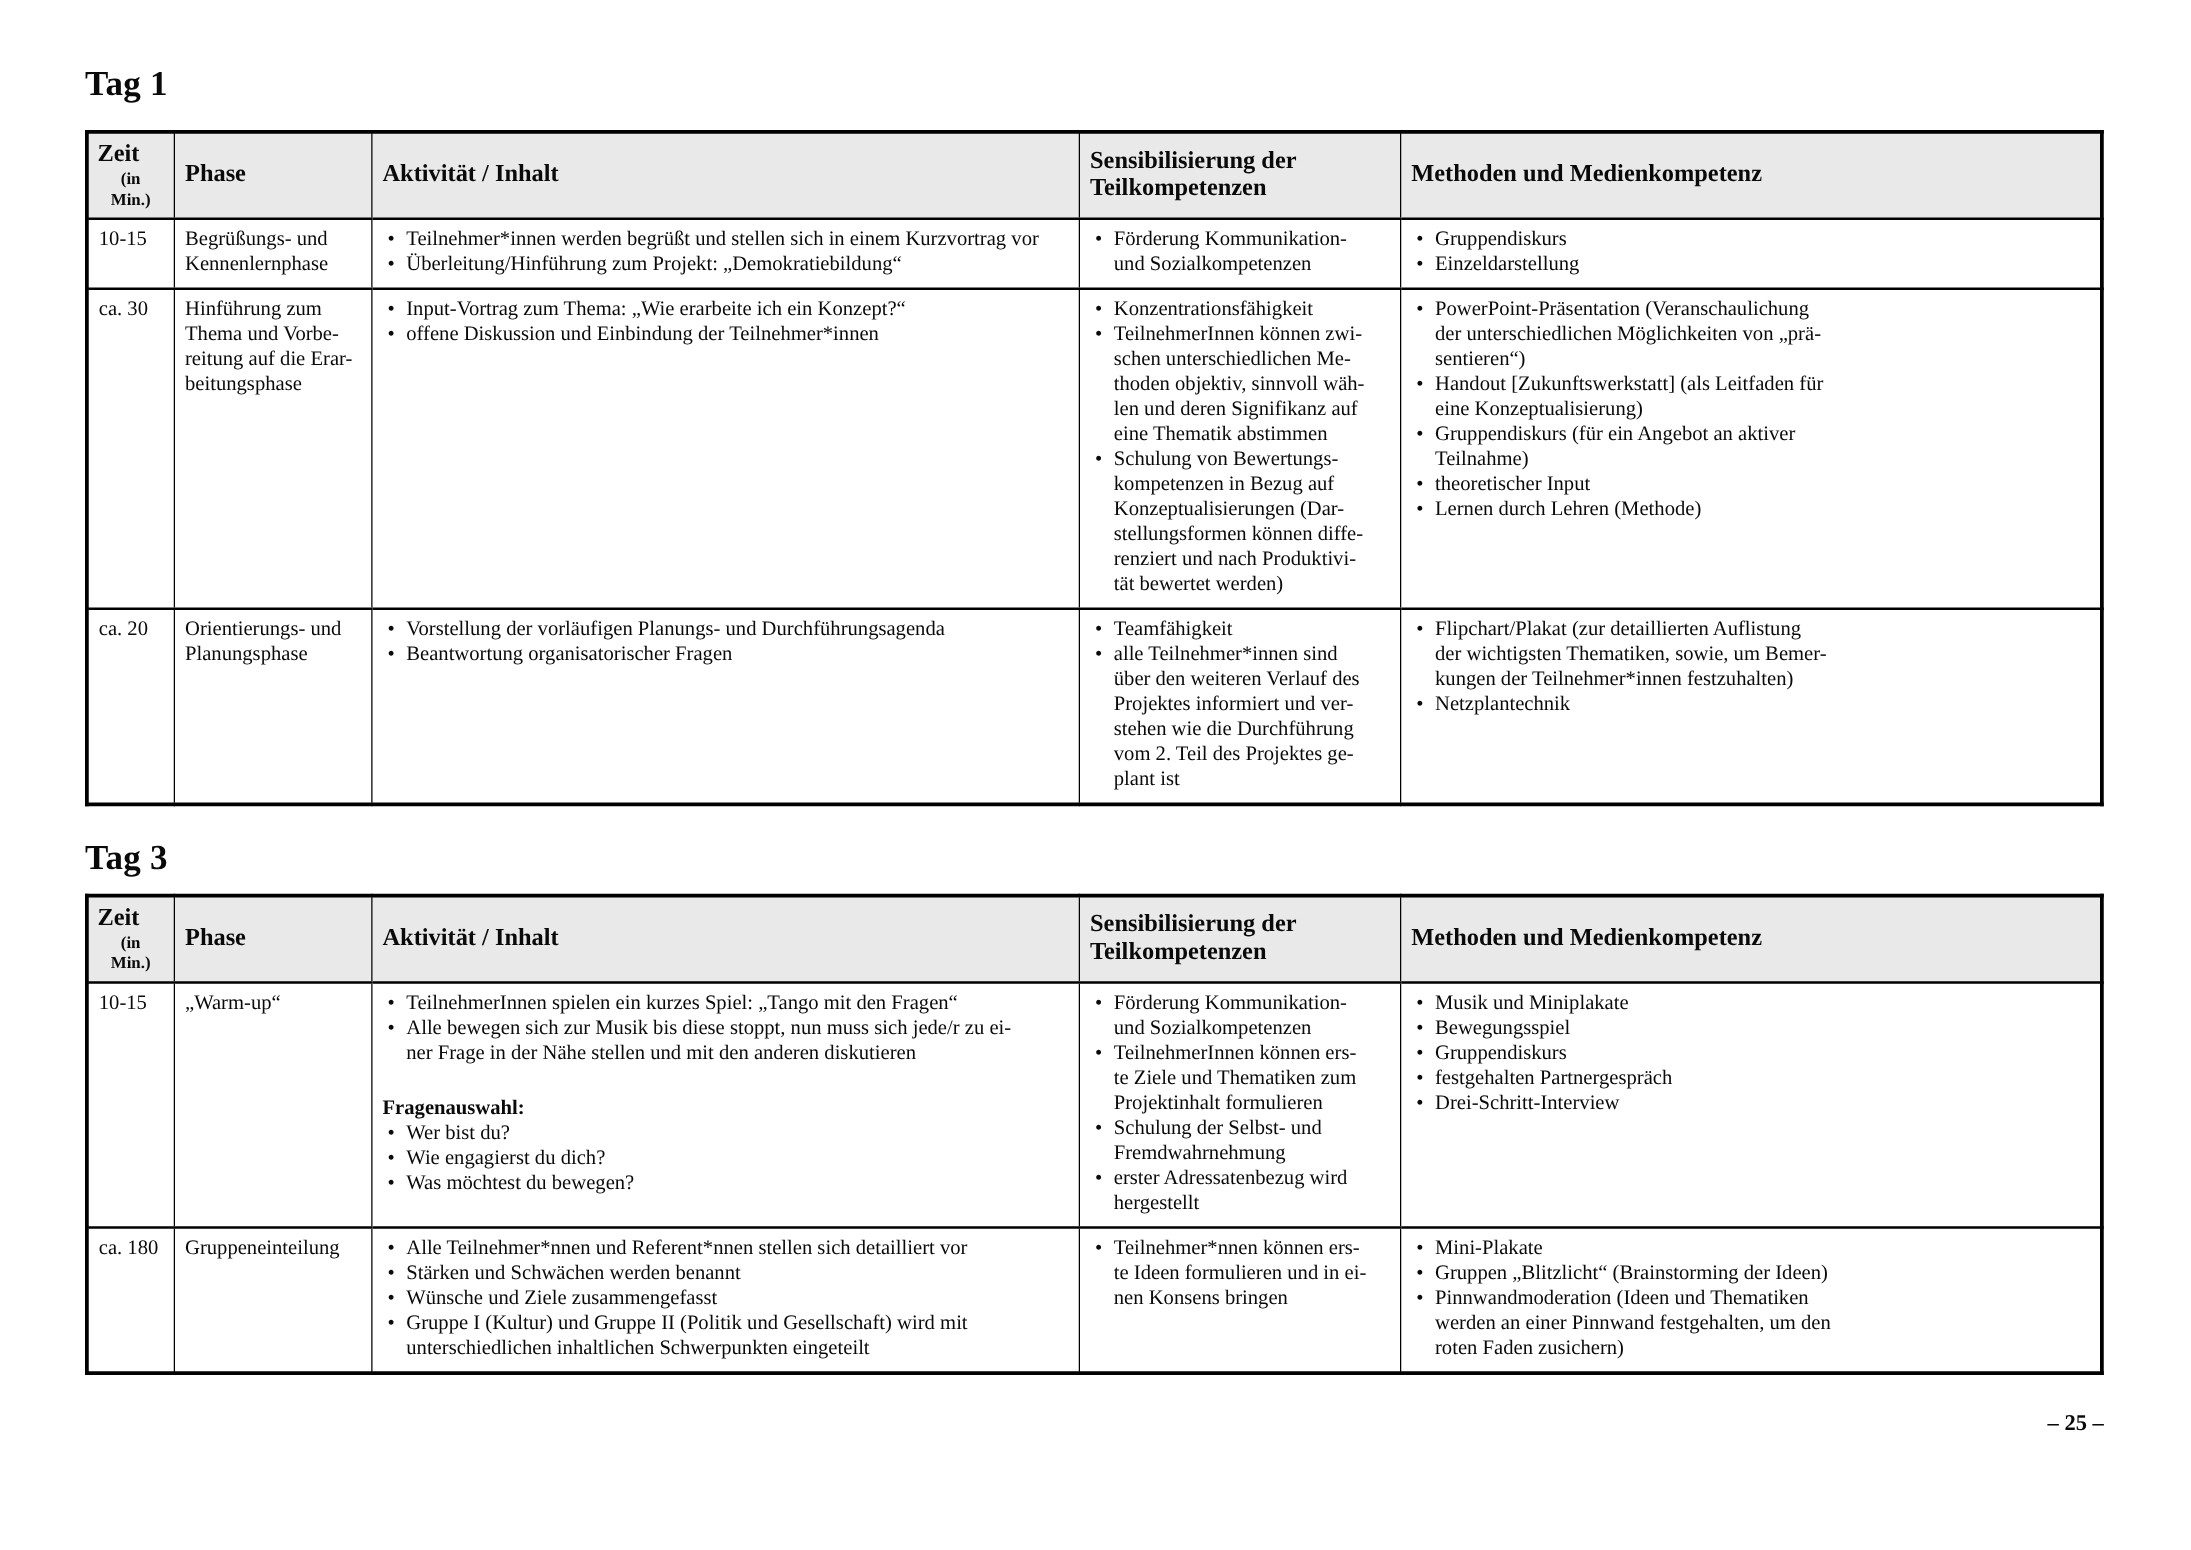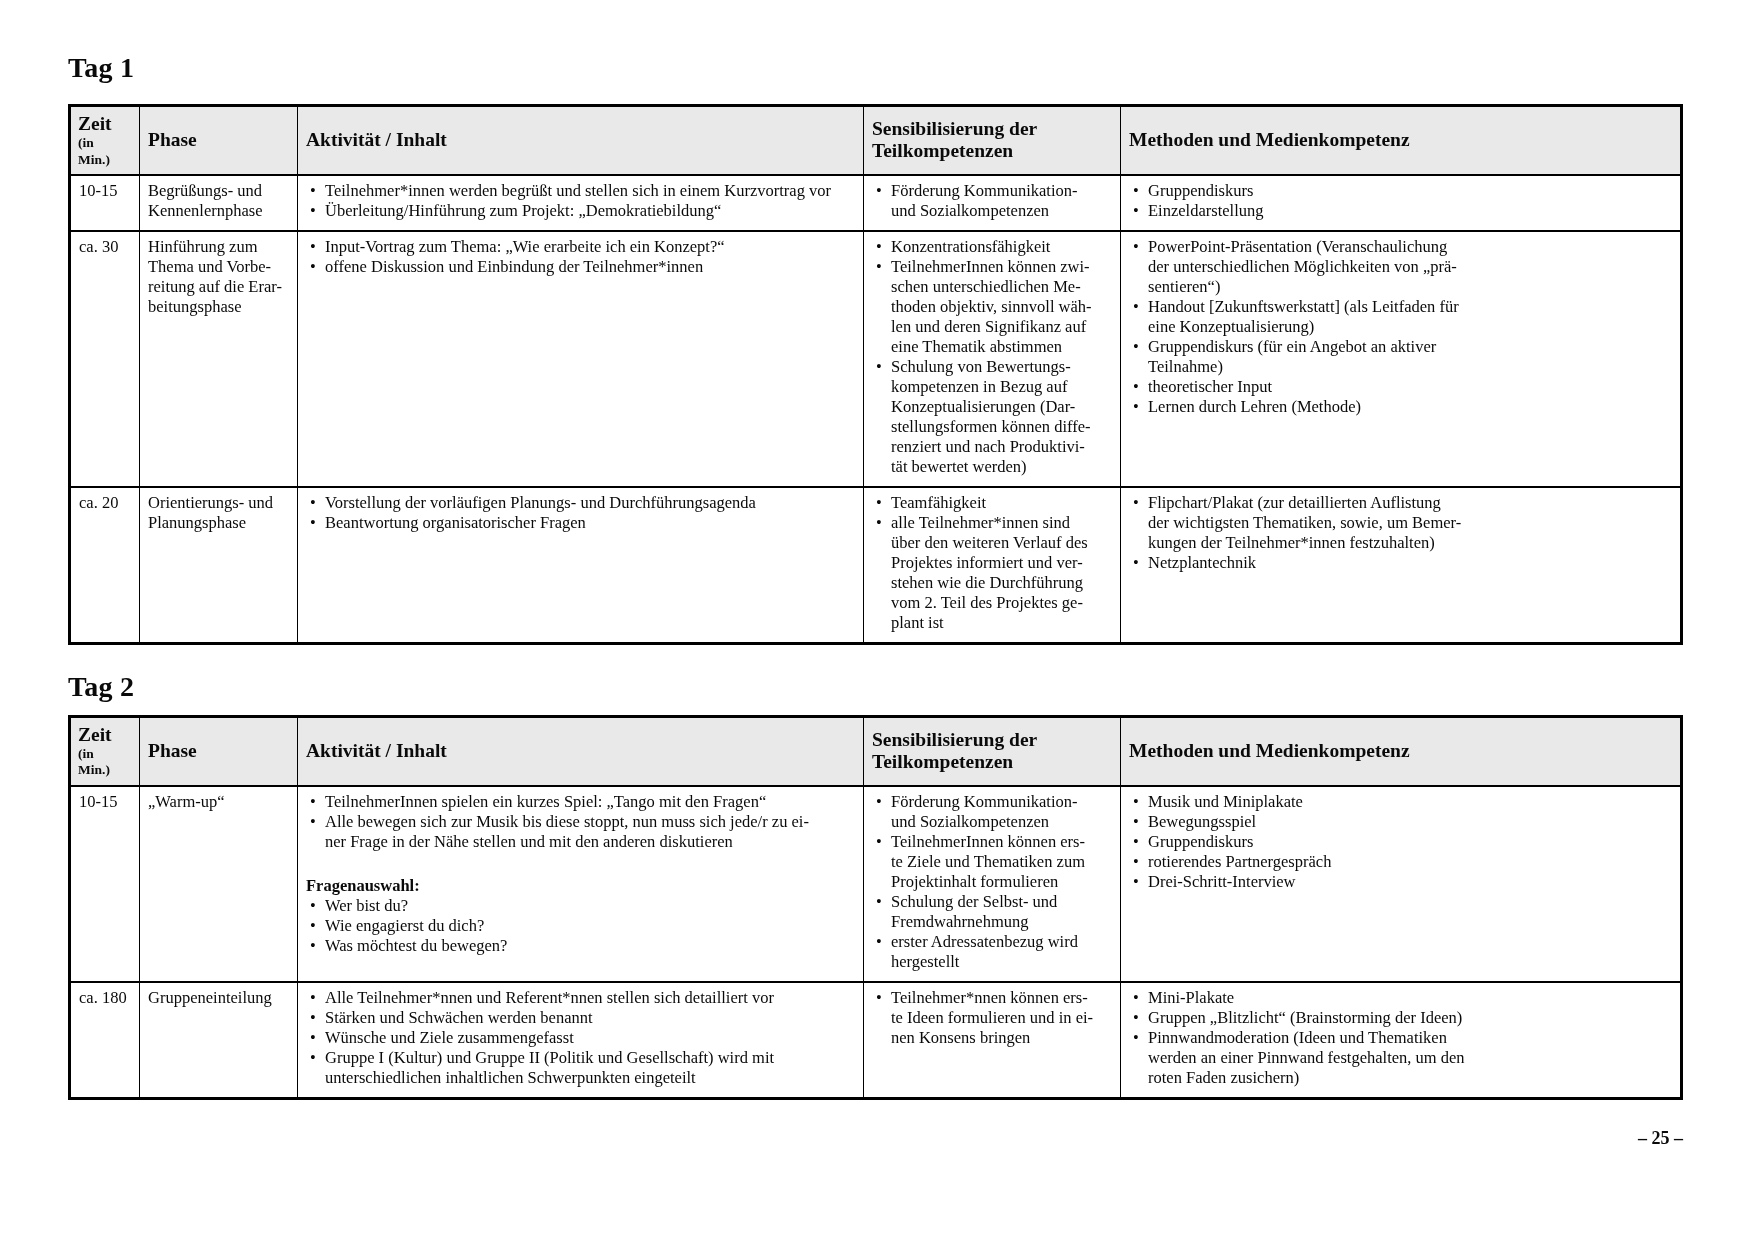--- a/index.html
+++ b/index.html
@@ -52,21 +52,21 @@
     background: #e9e9e9;
     border-bottom-width: 2.5px;
     font-weight: bold;
     font-size: 19.5px;
     line-height: 1.15;
     padding: 6px 8px;
     vertical-align: middle;
   }
   th.zeit-col { vertical-align: top !important; padding-left: 7px !important; }
   .zeit-main { font-size: 19.5px; display: block; }
-  .zeit-sub  { font-size: 13.5px; display: block; white-space: pre-line; line-height: 1.2; }
+  .zeit-sub  { font-size: 13.5px; display: block; white-space: pre-line; line-height: 1.2; text-align: center; }
   table.schedule td {
     font-size: 16.5px;
     line-height: 20px;
     padding: 5px 6px 9px 8px;
   }
   .pre { white-space: pre-line; }
   td.zeit-cell { padding-left: 7px; }
   ul.cell-list { margin: 0; padding: 0; list-style: none; }
   ul.cell-list li {
     position: relative;
@@ -223,21 +223,21 @@
             <li>Flipchart/Plakat (zur detaillierten Auflistung
 der wichtigsten Thematiken, sowie, um Bemer-
 kungen der Teilnehmer*innen festzuhalten)</li>
             <li>Netzplantechnik</li>
           </ul>
         </td>
       </tr>
     </tbody>
 </table>
 
-<div class="section-heading standalone">Tag 2</div>
+<div class="section-heading standalone">Tag 3</div>
 
 <table class="schedule">
   <colgroup>
     <col style="width:70px">
       <col style="width:158px">
       <col style="width:566px">
       <col style="width:257px">
       <col>
   </colgroup>
   <thead>
@@ -283,21 +283,21 @@
 Fremdwahrnehmung</li>
             <li>erster Adressatenbezug wird
 hergestellt</li>
           </ul>
         </td>
         <td>
           <ul class="cell-list">
             <li>Musik und Miniplakate</li>
             <li>Bewegungsspiel</li>
             <li>Gruppendiskurs</li>
-            <li>rotierendes Partnergespräch</li>
+            <li>festgehalten Partnergespräch</li>
             <li>Drei-Schritt-Interview</li>
           </ul>
         </td>
       </tr>
       <tr>
         <td class="zeit-cell">
           <div class="pre">ca. 180</div>
         </td>
         <td>
           <div class="pre">Gruppeneinteilung</div>

